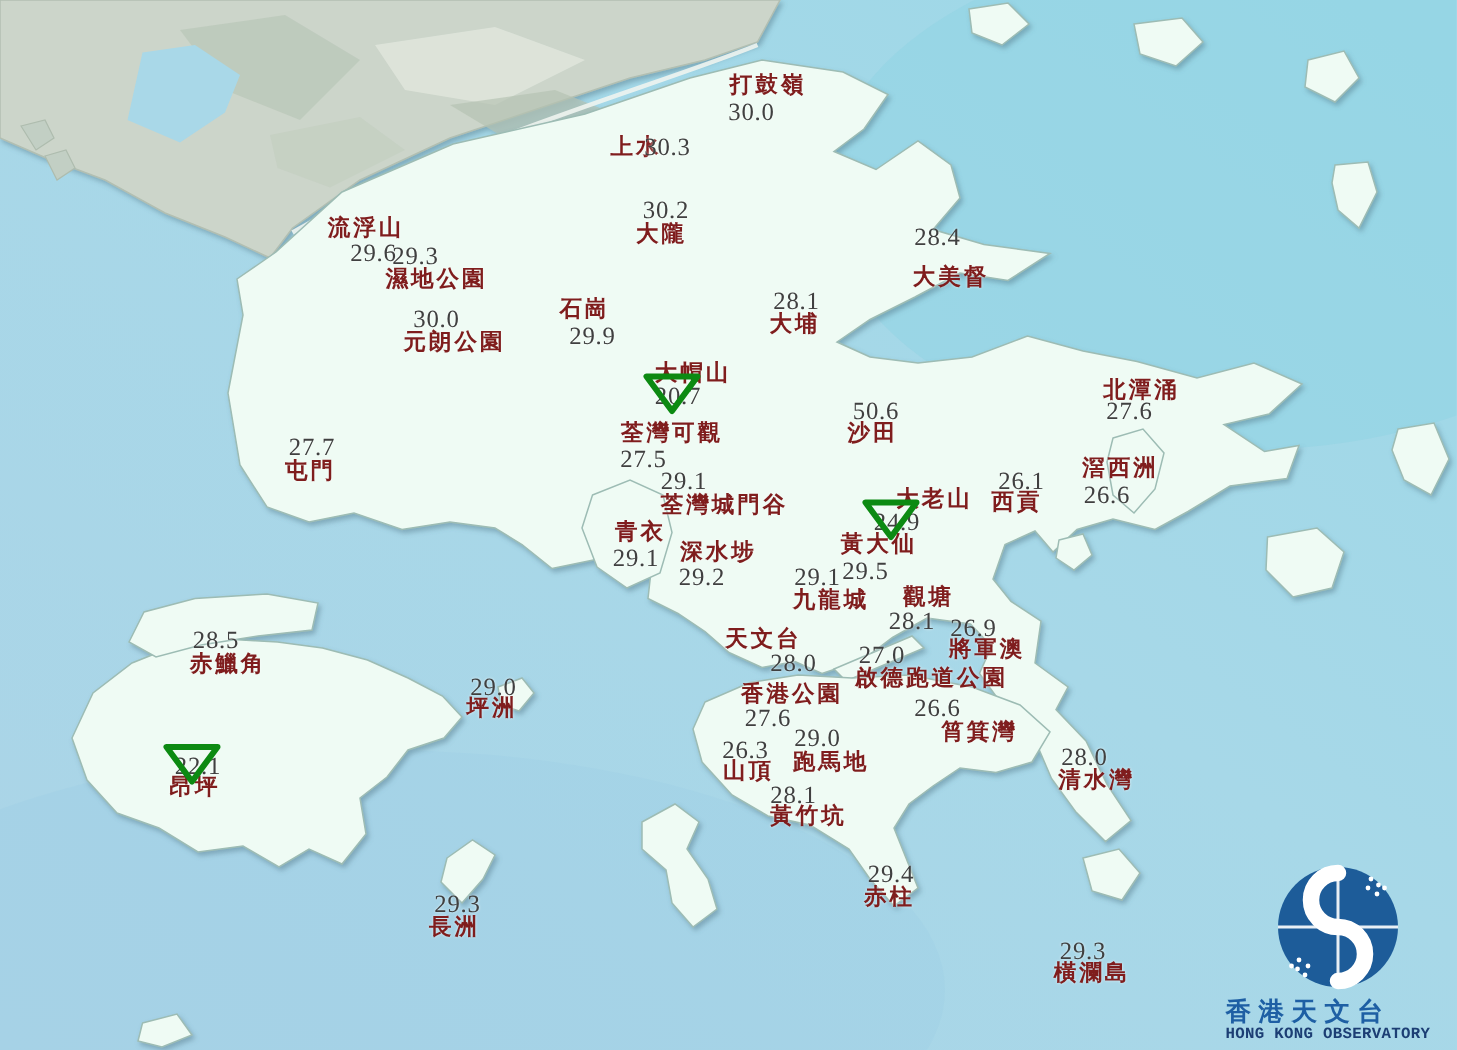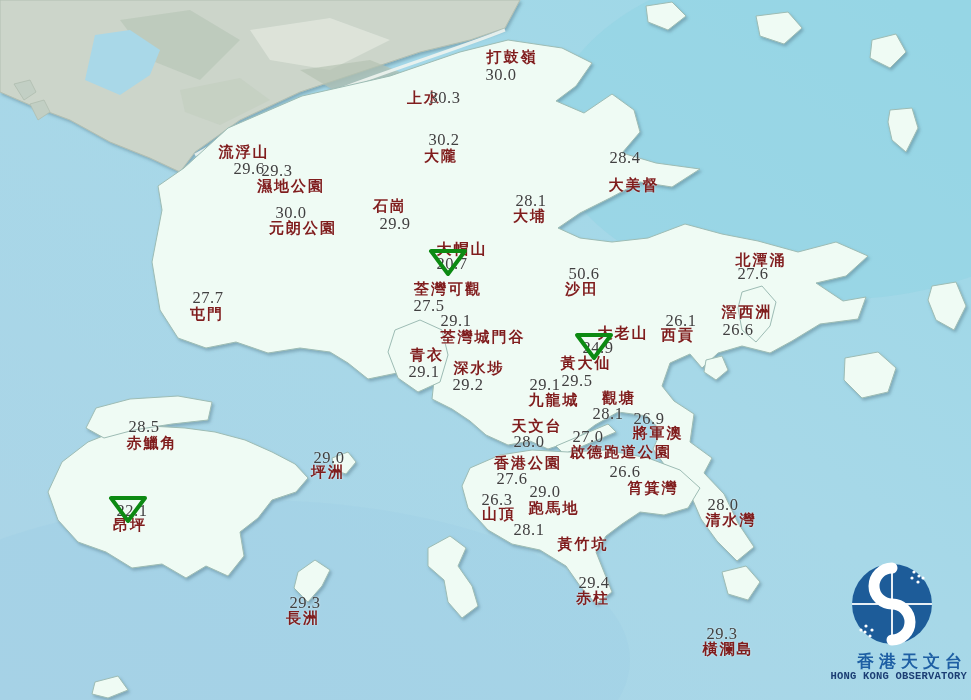--- a/index.html
+++ b/index.html
@@ -26,22 +26,22 @@
   }
   .station-name{
     position:absolute;transform:translate(-50%,-50%);
     font-family:"DejaVu Serif","Liberation Serif",serif;
     font-size:15px;font-weight:700;color:#7f1d1d;letter-spacing:2px;
     text-shadow:0 0 2px rgba(255,255,255,.7);
     white-space:nowrap;z-index:3;
   }
   .marker-triangle{position:absolute;z-index:5;}
   #logo-block{
-    position:absolute;right:4px;bottom:16px;width:150px;
-    text-align:right;z-index:6;
+    position:absolute;right:4px;bottom:2px;width:150px;
+    text-align:left;z-index:6;
   }
   #logo-chinese{
     font-family:"DejaVu Serif","Liberation Serif",serif;
     font-size:17px;font-weight:700;color:#1e5fa4;letter-spacing:5px;
     line-height:1.1;
   }
   #logo-english{
     font-family:Liberation Mono, monospace;
     font-size:10.5px;font-weight:700;color:#1c3e74;letter-spacing:.2px;
     line-height:1.3;white-space:nowrap;
@@ -214,42 +214,42 @@
   <span class="station-value" style="left: 577px; top: 381px;">29.5</span>
   <span class="station-name" style="left: 586px; top: 363px;">黃大仙</span>
 
   <span class="station-value" style="left: 545px; top: 385px;">29.1</span>
   <span class="station-name" style="left: 554px; top: 400px;">九龍城</span>
 
   <span class="station-value" style="left: 608px; top: 414px;">28.1</span>
   <span class="station-name" style="left: 619px; top: 398px;">觀塘</span>
 
   <span class="station-value" style="left: 529px; top: 442px;">28.0</span>
-  <span class="station-name" style="left: 537px; top: 426px; text-align: center;">天文台</span>
+  <span class="station-name" style="left: 509px; top: 426px; text-align: center;">天文台</span>
 
   <span class="station-value" style="left: 649px; top: 419px;">26.9</span>
   <span class="station-name" style="left: 658px; top: 433px;">將軍澳</span>
 
   <span class="station-value" style="left: 588px; top: 437px;">27.0</span>
   <span class="station-name" style="left: 621px; top: 452px;">啟德跑道公園</span>
 
   <span class="station-value" style="left: 512px; top: 479px;">27.6</span>
   <span class="station-name" style="left: 528px; top: 463px;">香港公園</span>
 
   <span class="station-value" style="left: 625px; top: 472px;">26.6</span>
   <span class="station-name" style="left: 632px; top: 488px; margin-left: 21px;">筲箕灣</span>
 
   <span class="station-value" style="left: 545px; top: 492px;">29.0</span>
   <span class="station-name" style="left: 554px; top: 508px;">跑馬地</span>
 
   <span class="station-value" style="left: 497px; top: 500px;">26.3</span>
   <span class="station-name" style="left: 499px; top: 514px;">山頂</span>
 
   <span class="station-value" style="left: 529px; top: 530px;">28.1</span>
-  <span class="station-name" style="left: 539px; top: 544px; margin-left: 44px;">黃竹坑</span>
+  <span class="station-name" style="left: 539px; top: 544px;">黃竹坑</span>
 
   <span class="station-value" style="left: 723px; top: 505px;">28.0</span>
   <span class="station-name" style="left: 731px; top: 520px;">清水灣</span>
 
   <span class="station-value" style="left: 144px; top: 427px;">28.5</span>
   <span class="station-name" style="left: 152px; top: 443px;">赤鱲角</span>
 
   <span class="station-value" style="left: 329px; top: 458px;">29.0</span>
   <span class="station-name" style="left: 328px; top: 472px;">坪洲</span>
 

